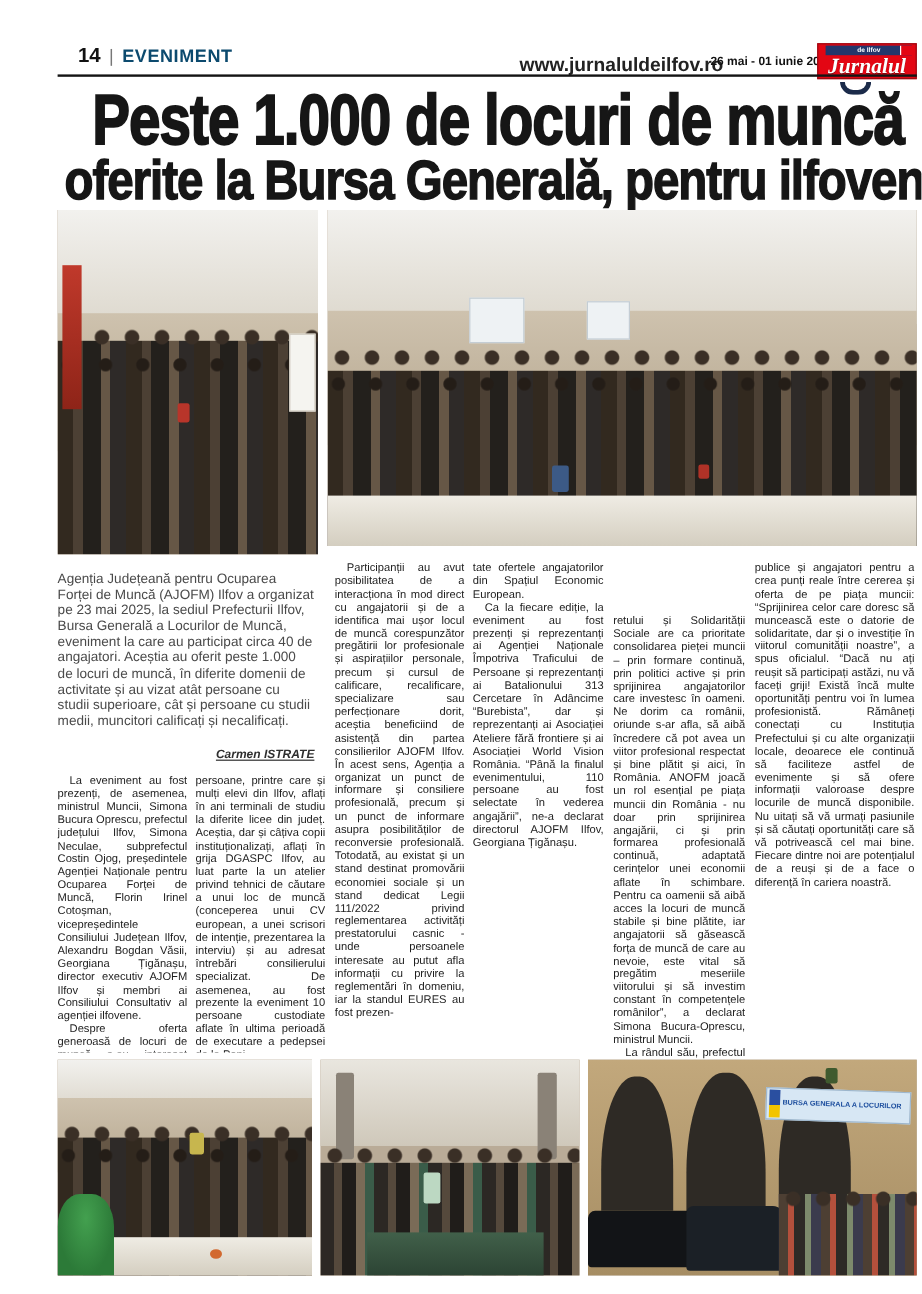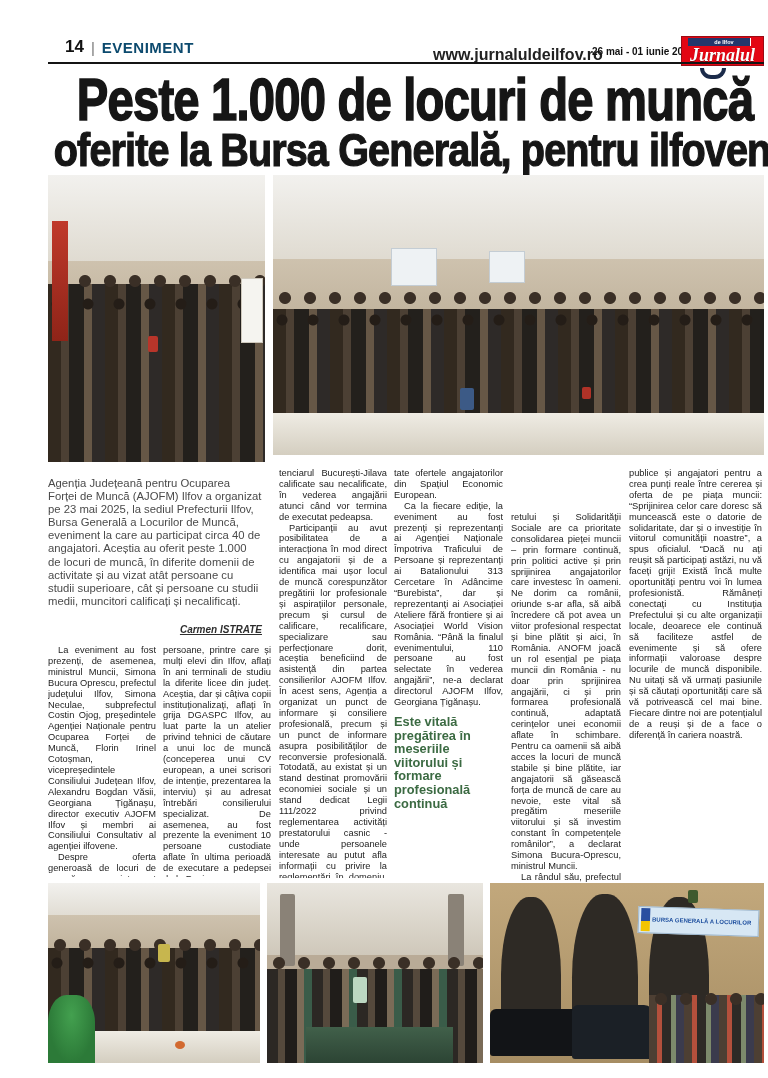--- a/index.html
+++ b/index.html
@@ -137,27 +137,25 @@
   <div class="byline">Carmen ISTRATE</div>
 
   <div class="col c1">
     <p class="indent">La eveniment au fost prezenți, de asemenea, ministrul Muncii, Simona Bucura Oprescu, prefectul județului Ilfov, Simona Neculae, subprefectul Costin Ojog, președintele Agenției Naționale pentru Ocuparea Forței de Muncă, Florin Irinel Cotoșman, vicepreședintele Consiliului Județean Ilfov, Alexandru Bogdan Văsii, Georgiana Țigănașu, director executiv AJOFM Ilfov și membri ai Consiliului Consultativ al agenției ilfovene.</p>
     <p class="indent">Despre oferta generoasă de locuri de muncă s-au interesat circa 350 de</p>
   </div>
   <div class="col c2">
     <p>persoane, printre care și mulți elevi din Ilfov, aflați în ani terminali de studiu la diferite licee din județ. Aceștia, dar și câțiva copii instituționalizați, aflați în grija DGASPC Ilfov, au luat parte la un atelier privind tehnici de căutare a unui loc de muncă (conceperea unui CV european, a unei scrisori de intenție, prezentarea la interviu) și au adresat întrebări consilierului specializat. De asemenea, au fost prezente la eveniment 10 persoane custodiate aflate în ultima perioadă de executare a pedepsei de la Peni-</p>
   </div>
   <div class="col c3">
-    <p>tenciarul București-Jilava calificate sau necalificate, în vederea angajării atunci când vor termina de executat pedeapsa.</p>
     <p class="indent">Participanții au avut posibilitatea de a interacționa în mod direct cu angajatorii și de a identifica mai ușor locul de muncă corespunzător pregătirii lor profesionale și aspirațiilor personale, precum și cursul de calificare, recalificare, specializare sau perfecționare dorit, aceștia beneficiind de asistență din partea consilierilor AJOFM Ilfov. În acest sens, Agenția a organizat un punct de informare și consiliere profesională, precum și un punct de informare asupra posibilităților de reconversie profesională. Totodată, au existat și un stand destinat promovării economiei sociale și un stand dedicat Legii 111/2022 privind reglementarea activități prestatorului casnic - unde persoanele interesate au putut afla informații cu privire la reglementări în domeniu, iar la standul EURES au fost prezen-</p>
   </div>
   <div class="col c4">
     <p>tate ofertele angajatorilor din Spațiul Economic European.</p>
     <p class="indent">Ca la fiecare ediție, la eveniment au fost prezenți și reprezentanți ai Agenției Naționale Împotriva Traficului de Persoane și reprezentanți ai Batalionului 313 Cercetare în Adâncime “Burebista”, dar și reprezentanți ai Asociației Ateliere fără frontiere și ai Asociației World Vision România. “Până la finalul evenimentului, 110 persoane au fost selectate în vederea angajării”, ne-a declarat directorul AJOFM Ilfov, Georgiana Țigănașu.</p>
-    <h3 class="subhead">Este vitală pregătirea în meseriile viitorului și formare profesională continuă</h3>
   </div>
   <div class="col c5">
     <p>retului și Solidarității Sociale are ca prioritate consolidarea pieței muncii – prin formare continuă, prin politici active și prin sprijinirea angajatorilor care investesc în oameni. Ne dorim ca românii, oriunde s-ar afla, să aibă încredere că pot avea un viitor profesional respectat și bine plătit și aici, în România. ANOFM joacă un rol esențial pe piața muncii din România - nu doar prin sprijinirea angajării, ci și prin formarea profesională continuă, adaptată cerințelor unei economii aflate în schimbare. Pentru ca oamenii să aibă acces la locuri de muncă stabile și bine plătite, iar angajatorii să găsească forța de muncă de care au nevoie, este vital să pregătim meseriile viitorului și să investim constant în competențele românilor”, a declarat Simona Bucura-Oprescu, ministrul Muncii.</p>
     <p class="indent">La rândul său, prefectul județului Ilfov, Simona Neculae, a subliniat în discursul său importanța colaborării dintre instituțiile</p>
   </div>
   <div class="col c6">
     <p>publice și angajatori pentru a crea punți reale între cererea și oferta de pe piața muncii: “Sprijinirea celor care doresc să muncească este o datorie de solidaritate, dar și o investiție în viitorul comunității noastre”, a spus oficialul. “Dacă nu ați reușit să participați astăzi, nu vă faceți griji! Există încă multe oportunități pentru voi în lumea profesionistă. Rămâneți conectați cu Instituția Prefectului și cu alte organizații locale, deoarece ele continuă să faciliteze astfel de evenimente și să ofere informații valoroase despre locurile de muncă disponibile. Nu uitați să vă urmați pasiunile și să căutați oportunități care să vă potrivească cel mai bine. Fiecare dintre noi are potențialul de a reuși și de a face o diferență în cariera noastră.</p>
   </div>
 
   <div class="photo photo-b1">

